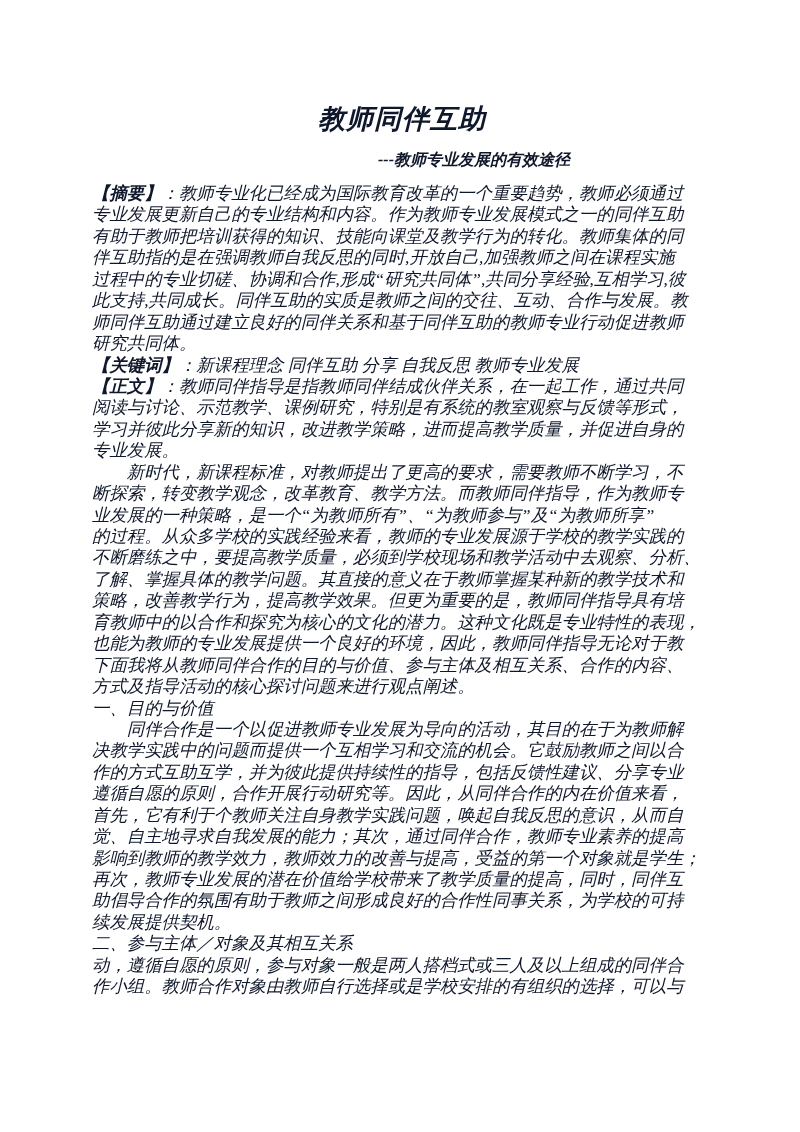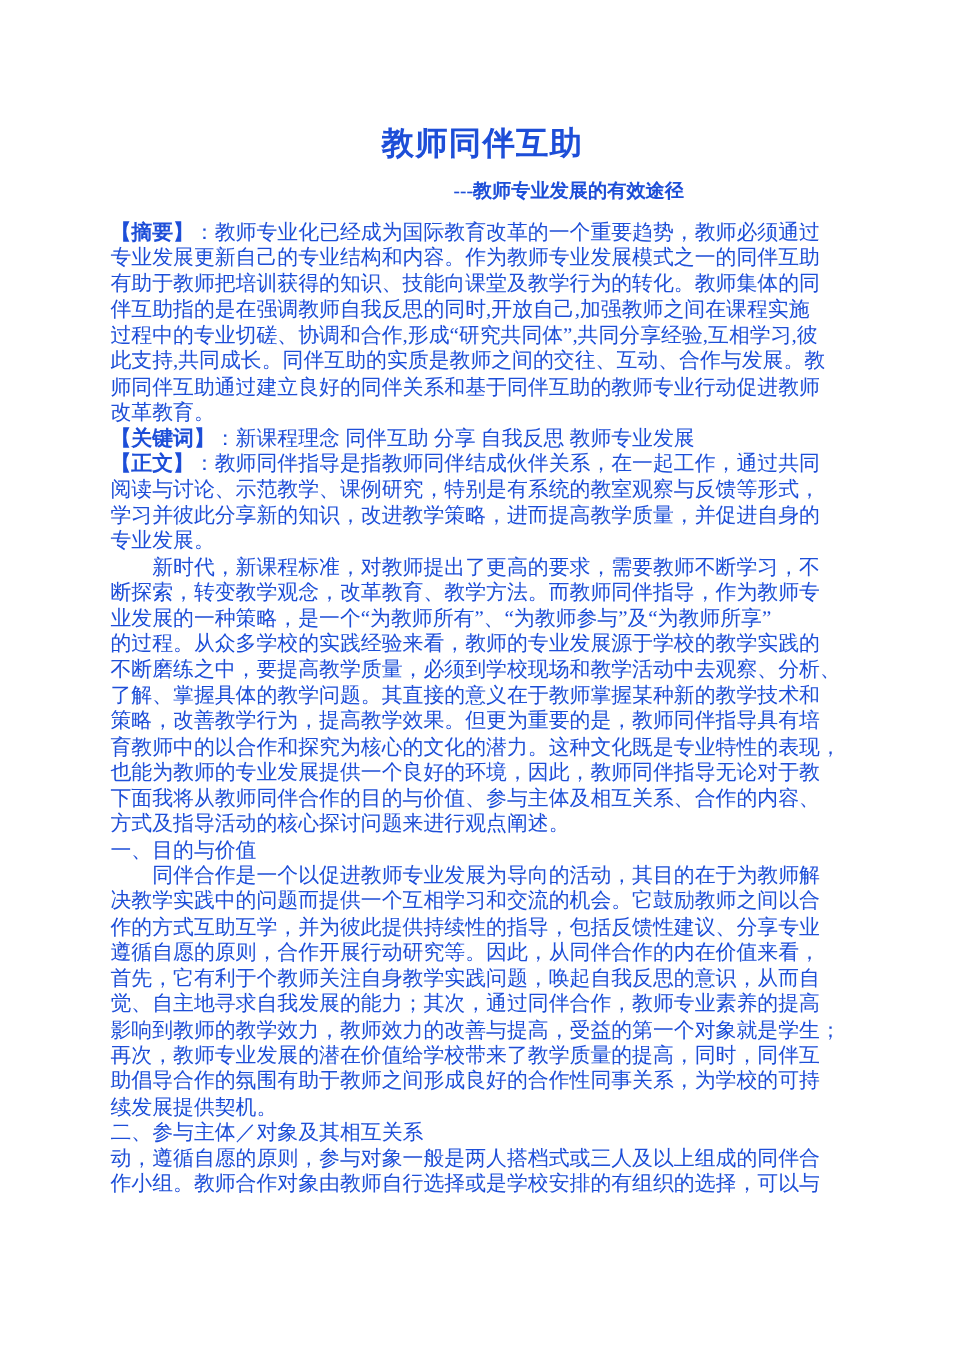--- a/index.html
+++ b/index.html
@@ -7,21 +7,22 @@
     padding: 0;
     background: #ffffff;
   }
   .page {
     position: relative;
     width: 800px;
     height: 1132px;
     background: #ffffff;
     overflow: hidden;
     font-family: "Liberation Serif", "DejaVu Serif", serif;
-    color: #1d4ed8;
+    color: #0f172a;
+    font-style: italic;
   }
   .content {
     position: absolute;
     left: 92px;
     top: 100px;
     width: 620px;
   }
   .doc-title {
     margin: 0;
     text-align: center;
@@ -62,21 +63,21 @@
     <div class="doc-body">
 
       <div class="line"><span class="sec-label">【摘要】</span><span>：教师专业化已经成为国际教育改革的一个重要趋势，教师必须通过</span></div>
       <div>
           <div class="line">专业发展更新自己的专业结构和内容。作为教师专业发展模式之一的同伴互助</div>
           <div class="line">有助于教师把培训获得的知识、技能向课堂及教学行为的转化。教师集体的同</div>
           <div class="line">伴互助指的是在强调教师自我反思的同时,开放自己,加强教师之间在课程实施</div>
           <div class="line">过程中的专业切磋、协调和合作,形成“研究共同体”,共同分享经验,互相学习,彼</div>
           <div class="line">此支持,共同成长。同伴互助的实质是教师之间的交往、互动、合作与发展。教</div>
           <div class="line">师同伴互助通过建立良好的同伴关系和基于同伴互助的教师专业行动促进教师</div>
-          <div class="line">改革教育。</div>
+          <div class="line">研究共同体。</div>
         </div>
 
       <div class="line"><span class="sec-label">【关键词】</span><span>：新课程理念 同伴互助 分享 自我反思 教师专业发展</span></div>
 
       <div class="line"><span class="sec-label">【正文】</span><span>：教师同伴指导是指教师同伴结成伙伴关系，在一起工作，通过共同</span></div>
       <div>
           <div class="line">阅读与讨论、示范教学、课例研究，特别是有系统的教室观察与反馈等形式，</div>
           <div class="line">学习并彼此分享新的知识，改进教学策略，进而提高教学质量，并促进自身的</div>
           <div class="line">专业发展。</div>
         </div>

